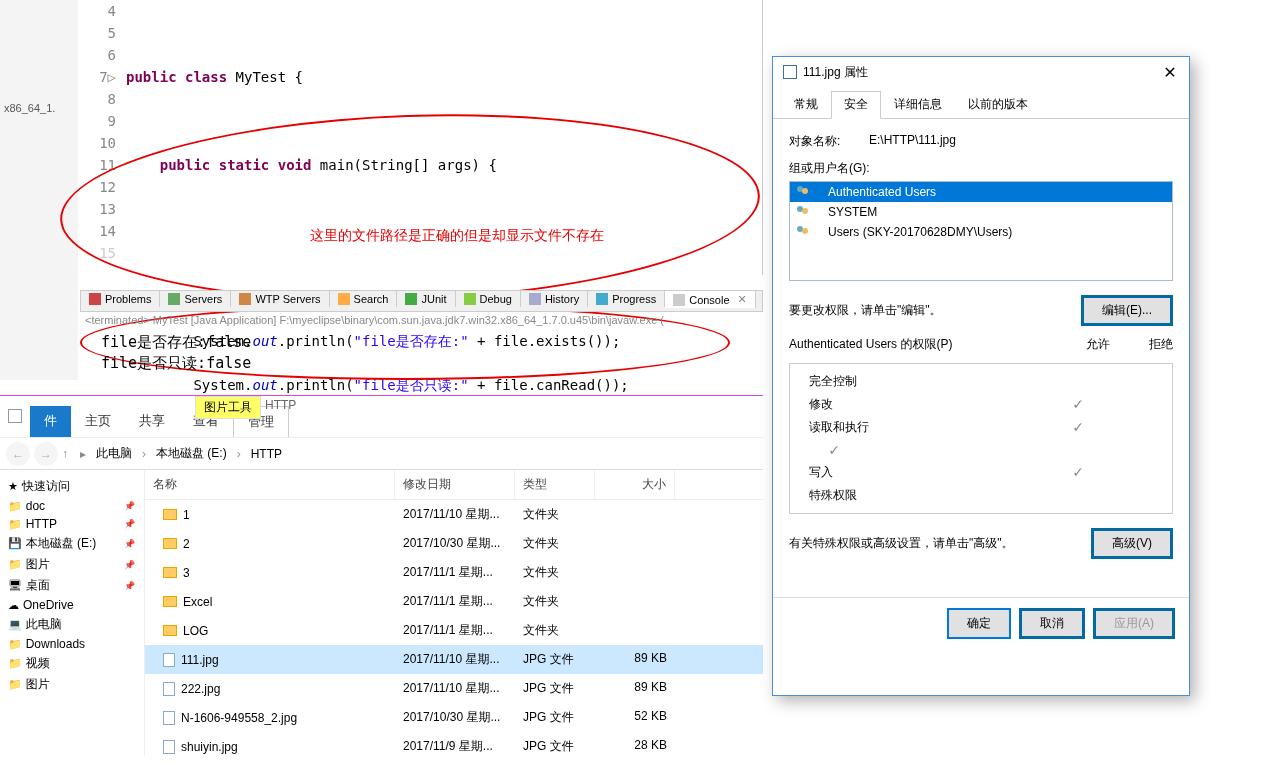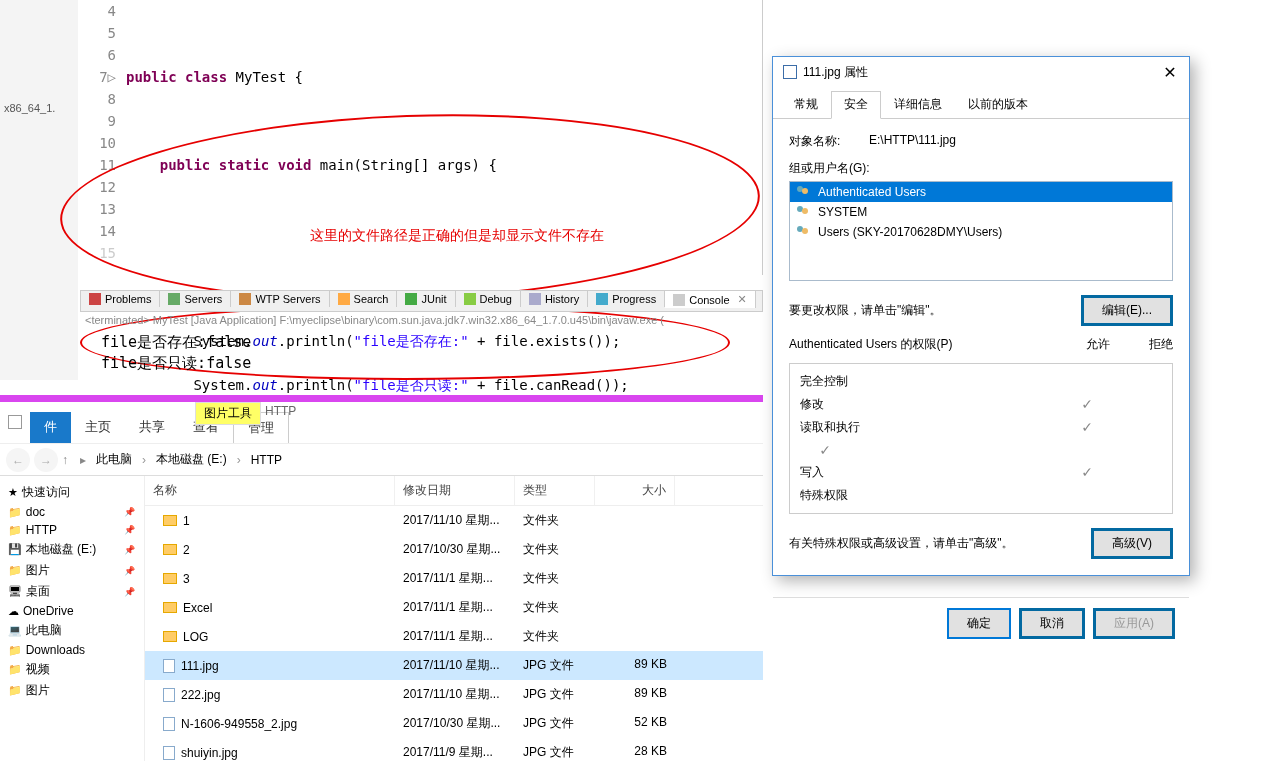--- a/index.html
+++ b/index.html
@@ -14,21 +14,21 @@
 .annot { position: absolute; color: #e60000; font-size: 14px; }
 .ellipse { position: absolute; border: 2px solid #e60000; border-radius: 50%; pointer-events: none; }
 .tabs-row { position: absolute; left: 80px; top: 290px; width: 683px; height: 22px; display: flex; background: #f0f0f0; border: 1px solid #ccc; align-items: flex-start; font-size: 11px; }
 .tabs-row .tab { padding: 2px 8px; display: flex; align-items: center; gap: 4px; border-right: 1px solid #ccc; cursor: pointer; }
 .tabs-row .tab.active { background: #fff; }
 .icon-sq { width: 12px; height: 12px; display: inline-block; }
 .term-line { position: absolute; left: 85px; top: 314px; font-size: 11px; color: #888; }
 .console-out { position: absolute; left: 101px; top: 332px; font-family: Consolas, monospace; font-size: 15px; line-height: 21px; }
 .left-strip { position: absolute; left: 0; top: 0; width: 78px; height: 380px; background: #f4f4f4; color: #555; font-size: 11px; }
 .left-strip div { padding: 2px 4px; }
-.explorer { position: absolute; left: 0; top: 395px; width: 763px; height: 383px; background: #fff; border-top: 7px solid #d946ef; }
+.explorer { position: absolute; left: 0; top: 395px; width: 763px; height: 383px; background: #fff; border-top: 1px solid #d946ef; }
 .explorer .ribbon-tabs { height: 42px; background: #fff; display: flex; align-items: flex-end; border-bottom: 1px solid #eee; }
 .explorer .rt-left { width: 30px; height: 42px; display: flex; align-items: center; justify-content: center; }
 .explorer .rt-group { display: flex; }
 .explorer .rt { padding: 6px 14px; font-size: 13px; color: #333; cursor: pointer; }
 .explorer .rt.context { background: #fff; border: 1px solid #ccc; border-bottom: none; }
 .explorer .ctx-label { position: absolute; top: 0; background: #ff6; padding: 2px 8px; font-size: 12px; border: 1px solid #ddd; }
 .explorer .addr { height: 32px; display: flex; align-items: center; border-bottom: 1px solid #ddd; padding: 0 6px; gap: 4px; }
 .explorer .nav-btn { width: 24px; height: 24px; border-radius: 12px; background: #f5f5f5; display: flex; align-items: center; justify-content: center; color: #aaa; }
 .explorer .crumb { padding: 4px 6px; cursor: pointer; }
 .explorer .crumb-sep { color: #999; }
@@ -41,39 +41,39 @@
 .explorer .fl-head > div { padding: 6px 8px; border-right: 1px solid #f0f0f0; }
 .explorer .fl-row { display: flex; font-size: 12px; padding: 2px 0; cursor: pointer; }
 .explorer .fl-row > div { padding: 4px 8px; }
 .explorer .fl-row.sel { background: #cce8ff; }
 .col-name { width: 250px; display: flex; align-items: center; gap: 6px; padding-left: 18px !important; }
 .col-date { width: 120px; }
 .col-type { width: 80px; }
 .col-size { width: 80px; text-align: right; }
 .fold-ic { width: 14px; height: 11px; background: #fc6; border: 1px solid #e6a800; display: inline-block; }
 .file-ic { width: 12px; height: 14px; background: #fff; border: 1px solid #8ac; display: inline-block; position: relative; }
-.dialog { position: absolute; left: 772px; top: 56px; width: 418px; height: 520px; background: #fff; border: 1px solid #4a90d9; box-shadow: 5px 5px 15px rgba(0,0,0,0.3); z-index: 100; }
+.dialog { position: absolute; left: 772px; top: 56px; width: 418px; height: 640px; background: #fff; border: 1px solid #4a90d9; box-shadow: 5px 5px 15px rgba(0,0,0,0.3); z-index: 100; }
 .dialog .titlebar { height: 30px; display: flex; align-items: center; padding: 0 4px 0 10px; }
 .dialog .titlebar .tic { width: 14px; height: 14px; background: #fff; border: 1px solid #3c6da8; margin-right: 6px; }
 .dialog .titlebar .ttl { flex: 1; font-size: 12px; }
 .dialog .titlebar .close { width: 30px; height: 22px; display: flex; align-items: center; justify-content: center; cursor: pointer; font-size: 16px; }
 .dialog .dtabs { display: flex; border-bottom: 1px solid #ccc; padding: 0 8px; margin-top: 4px; }
 .dialog .dtab { padding: 4px 12px; font-size: 12px; cursor: pointer; border: 1px solid transparent; }
 .dialog .dtab.active { border: 1px solid #ccc; border-bottom: 1px solid #fff; background: #fff; margin-bottom: -1px; }
 .dialog .body { padding: 14px 16px; }
 .dialog .row { display: flex; margin-bottom: 10px; font-size: 12px; }
 .dialog .row .lbl { width: 80px; }
 .dialog .listbox { border: 1px solid #abc; height: 100px; overflow: auto; background: #fff; }
-.dialog .lb-item { padding: 3px 6px; display: flex; align-items: center; gap: 6px; font-size: 12px; cursor: pointer; }
+.dialog .lb-item { padding: 3px 6px; display: flex; align-items: center; gap: 16px; font-size: 12px; cursor: pointer; }
 .dialog .lb-item.sel { background: #0078d7; color: #fff; }
 .user-ic { width: 16px; height: 12px; display: inline-block; position: relative; }
 .user-ic::before { content: ""; position: absolute; width: 6px; height: 6px; background: #6ab; border-radius: 50%; left: 1px; top: 0; }
 .user-ic::after { content: ""; position: absolute; width: 6px; height: 6px; background: #eb6; border-radius: 50%; left: 6px; top: 2px; }
 .dialog .btn { padding: 4px 18px; border: 3px solid #0369a1; background: #e1e1e1; font-size: 12px; cursor: pointer; }
-.dialog .perms { border: 1px solid #ccc; padding: 6px 10px; margin-top: 0; }
+.dialog .perms { border: 1px solid #ccc; padding: 6px 19px; margin-top: 0; }
 .dialog .perm-row { display: flex; padding: 3px 0; font-size: 12px; }
 .dialog .perm-row .pn { flex: 1; }
 .dialog .perm-row .pa, .dialog .perm-row .pd { width: 50px; text-align: center; color: #888; }
 .dialog .btnrow { display: flex; justify-content: flex-end; gap: 8px; padding: 10px 14px; border-top: 1px solid #ddd; margin-top: 14px; }
 .check { color: #888; font-size: 14px; }
 </style>
 </head>
 <body>
 
 <div class="left-strip">

